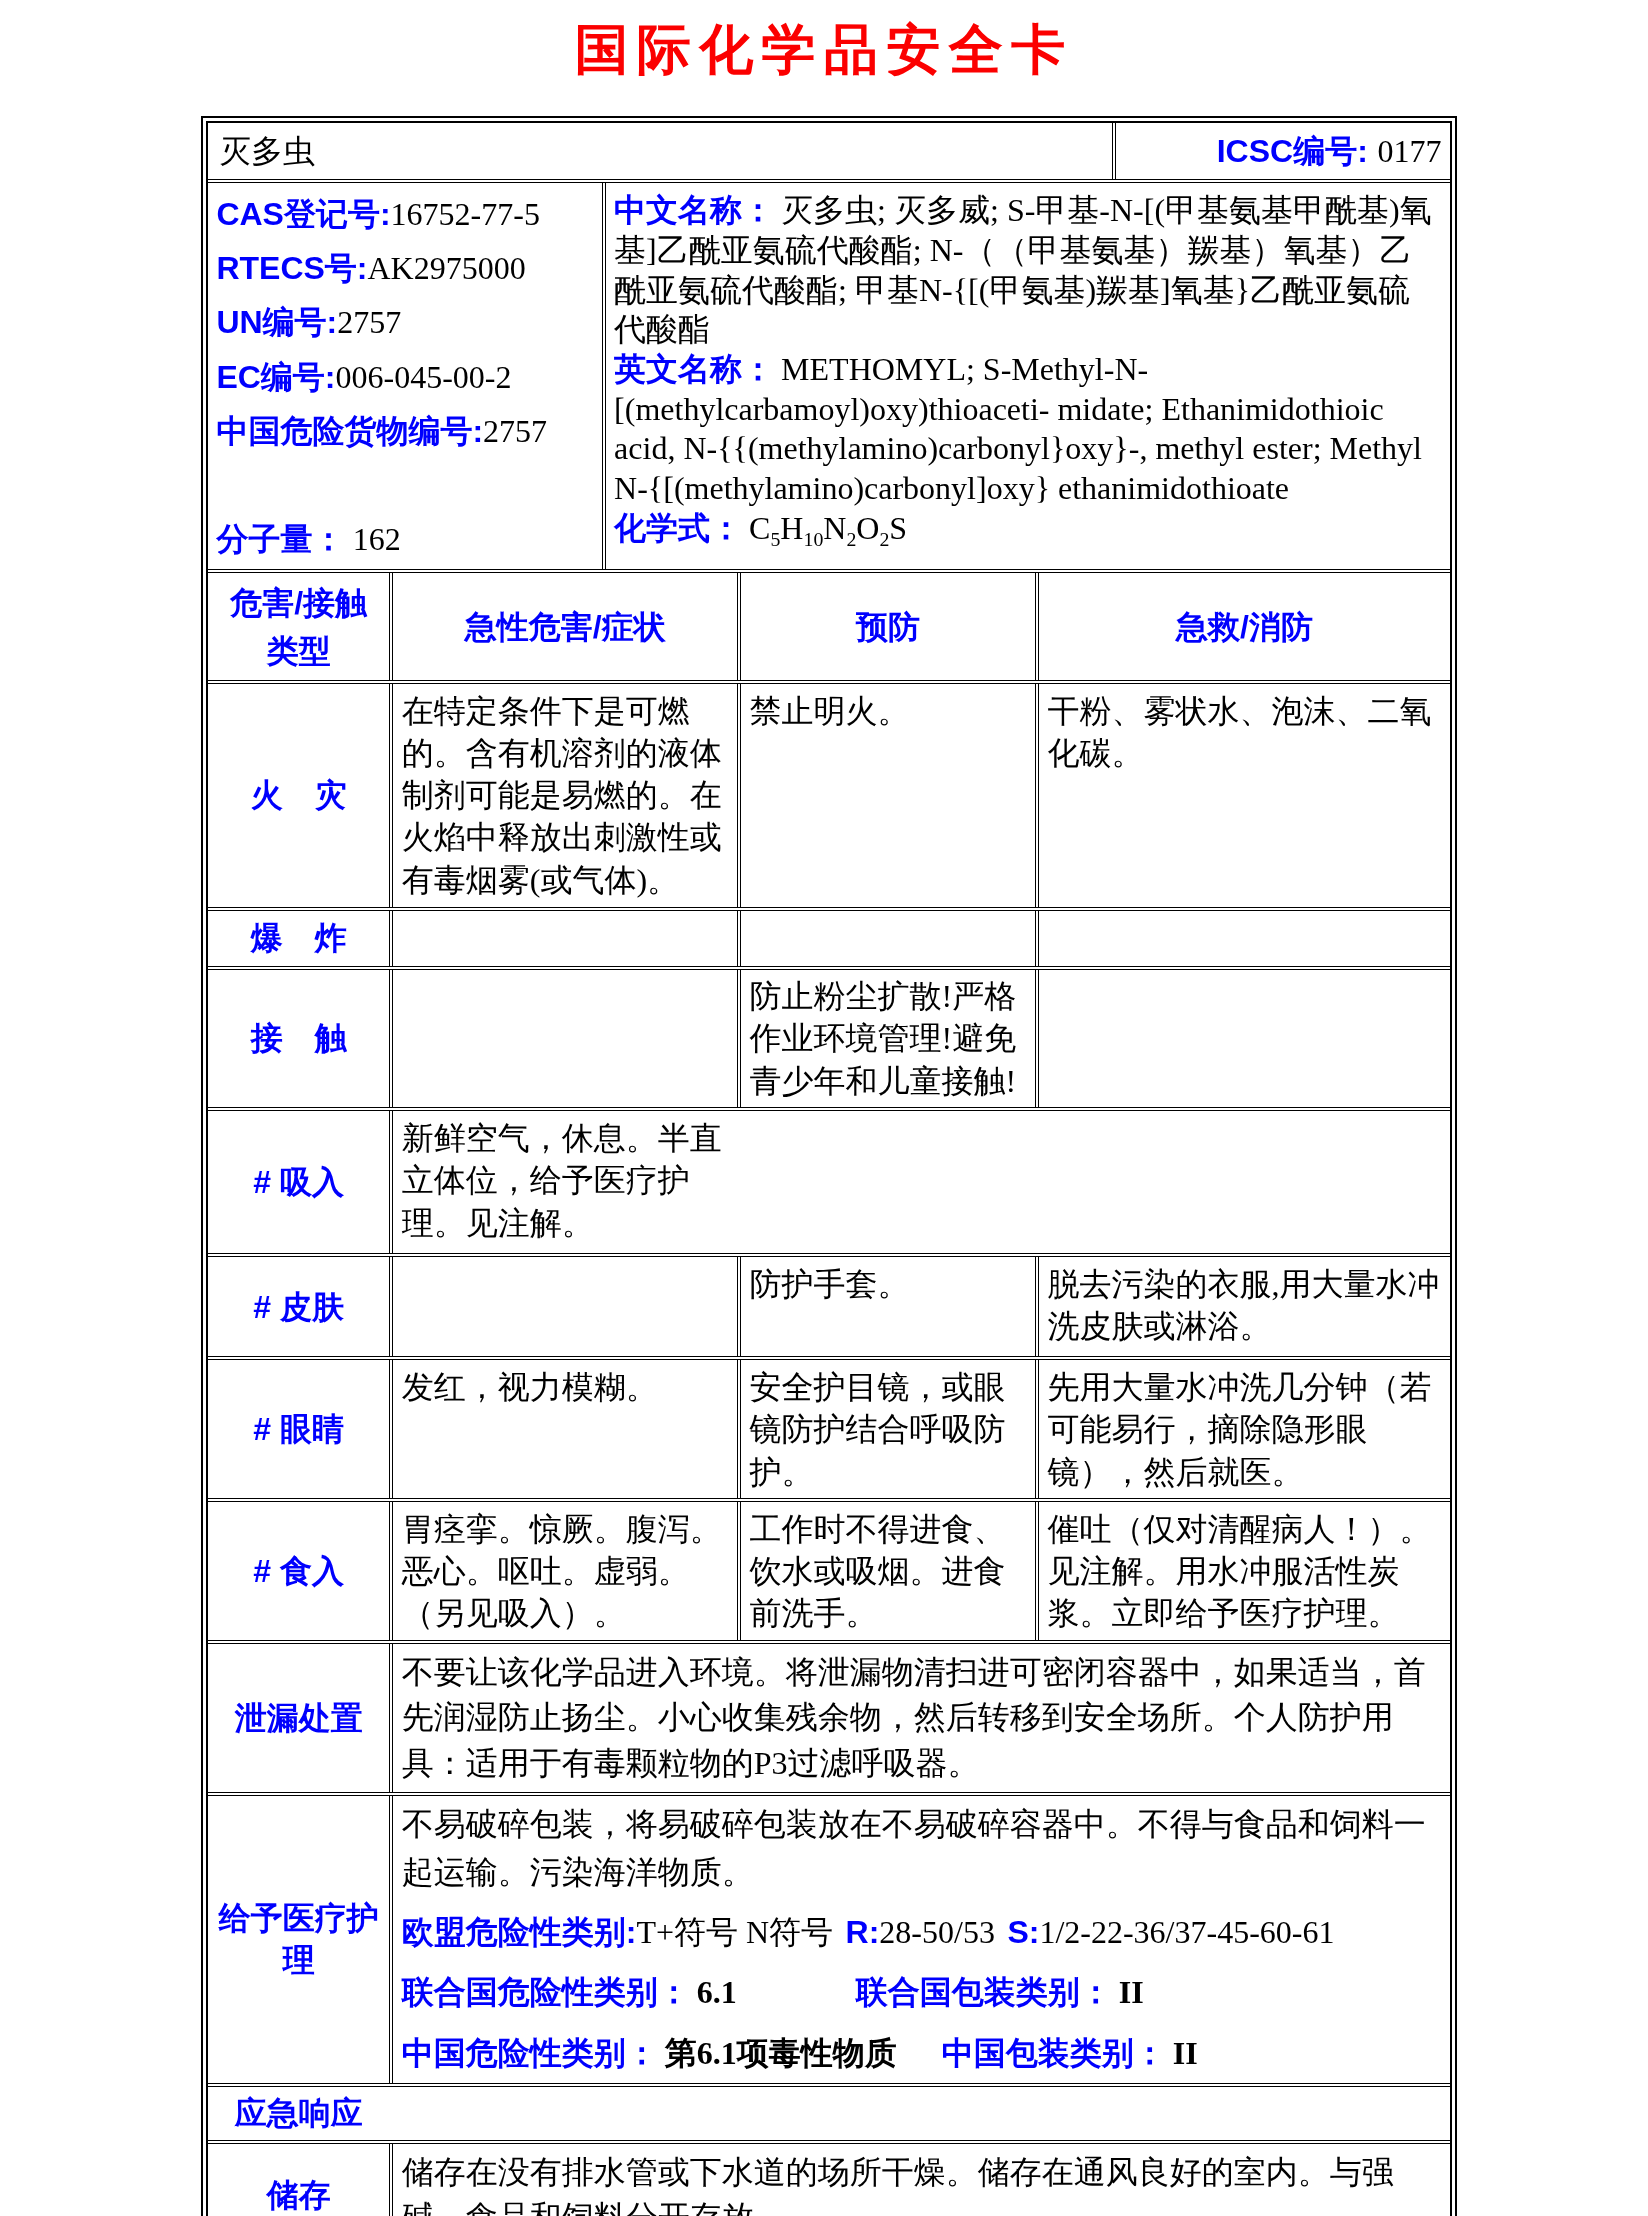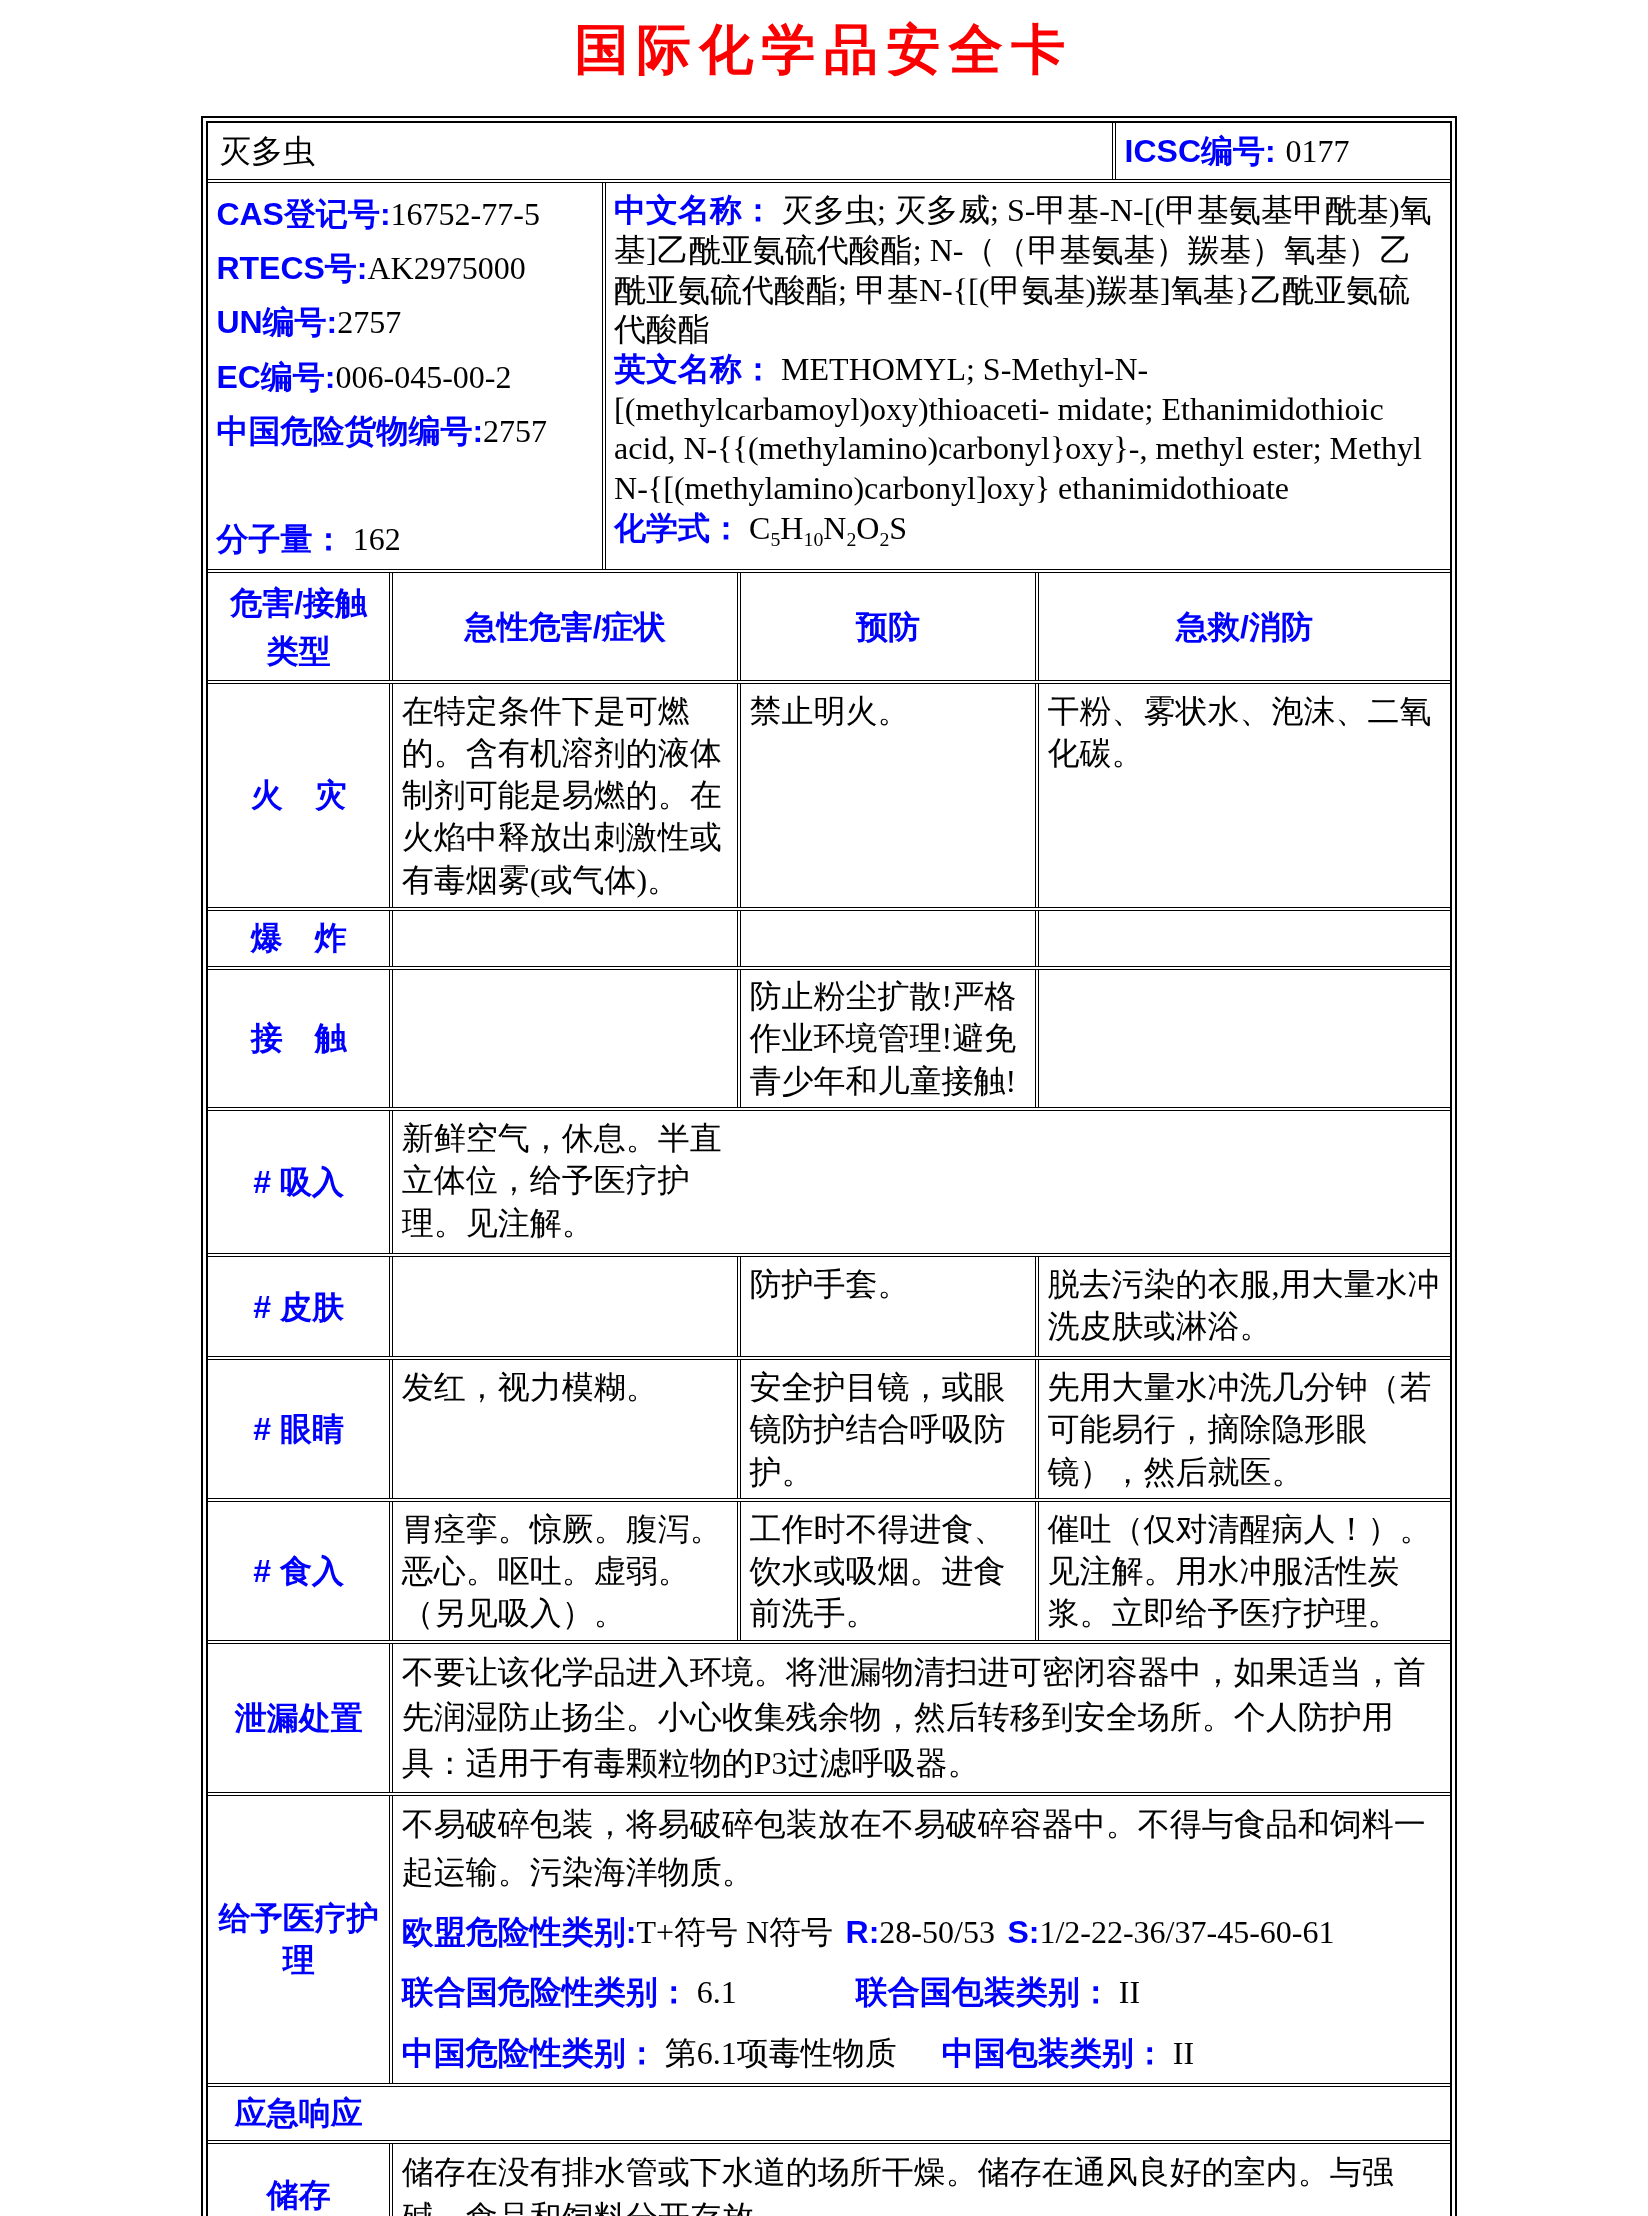--- a/index.html
+++ b/index.html
@@ -72,37 +72,37 @@
   .head-cell {
     display: flex; align-items: center; justify-content: center;
     text-align: center;
     color: #0000fd;
     font-family: "Liberation Sans", "DejaVu Sans", sans-serif;
     font-weight: bold;
     white-space: pre-line;
     line-height: 1.5;
   }
   .name-cell { display: flex; align-items: center; padding-left: 11px; }
-  .icsc-cell { display: flex; align-items: center; justify-content: flex-start; }
+  .icsc-cell { display: flex; align-items: center; justify-content: flex-end; }
   .icsc-cell .num { margin-left: 9.8px; }
 
   .ids-cell { display: flex; flex-direction: column; padding-top: 9.8px; }
   .id-line { margin-bottom: 12px; white-space: nowrap; }
   .mw-line { margin-top: auto; margin-bottom: 2.8px; }
   .mw-line .val { margin-left: 8.4px; }
 
   .names-cell { line-height: 1.24; padding-top: 8.4px; }
   .names-cell sub { font-size: 0.62em; }
 
   .sec-text { line-height: 1.42; }
   .pack-cell { line-height: 1.48; }
   .pack-line { margin-top: 13px; }
   .gap-un { margin-left: 119px; }
   .gap-cn { margin-left: 45px; }
-  .v { margin-left: 7px; }
+  .v { margin-left: 7px; font-weight: bold; }
   .rs { margin-left: 12.5px; }
 </style>
 </head>
 <body>
 
 <div class="page-title">国际化学品安全卡</div>
 
 <div class="card">
 
   <div class="row r-top">

